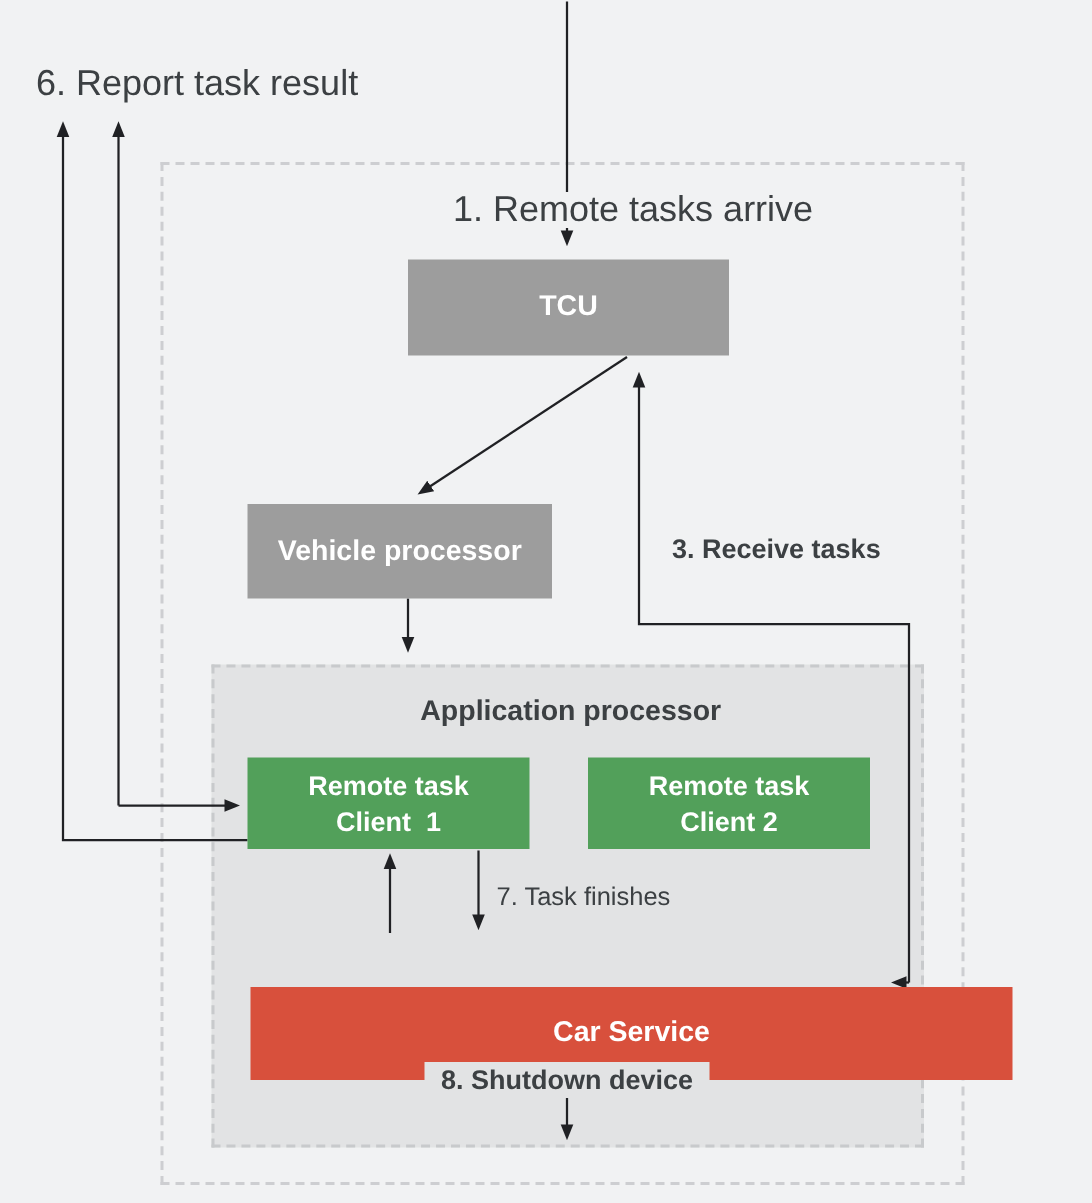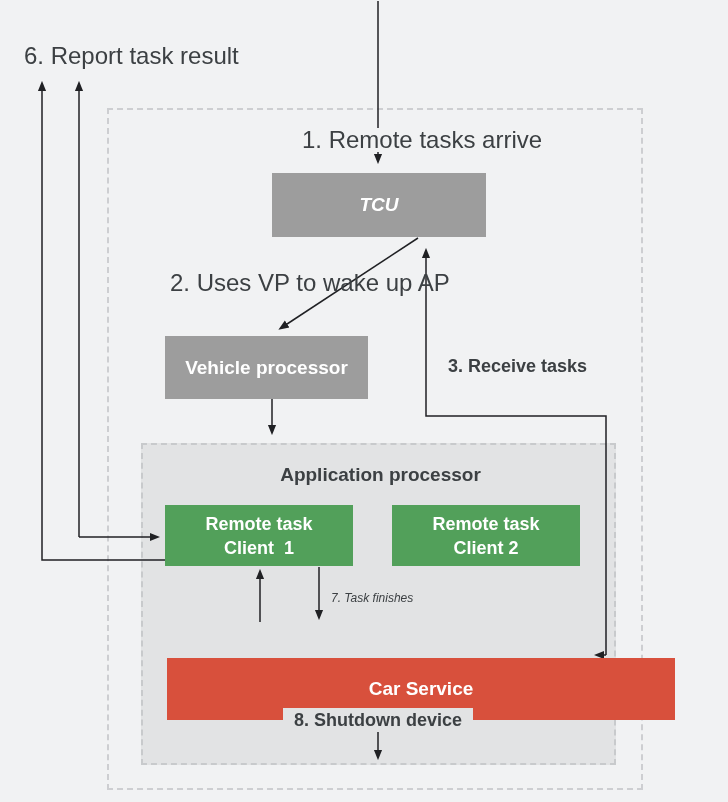--- a/index.html
+++ b/index.html
@@ -31,35 +31,35 @@
 
   .node {
     display: flex; align-items: center; justify-content: center;
     text-align: center; font-weight: bold; color: #ffffff;
     font-size: 19px; line-height: 24px; white-space: pre-wrap;
   }
   .node-gray  { background: var(--processor-gray, #9d9d9d); }
   .node-green { background: var(--client-green, #52a05a); }
   .node-red   { background: var(--service-red, #d8503c); }
 
-  .tcu  { left: 272px; top: 173px; width: 214px; height: 64px; font-style: italic; }
+  .tcu  { left: 272px; top: 173px; width: 214px; height: 64px; }
   .vp   { left: 165px; top: 336px; width: 203px; height: 63px; }
   .rtc1 { left: 165px; top: 505px; width: 188px; height: 61px; font-size: 18px; }
   .rtc2 { left: 392px; top: 505px; width: 188px; height: 61px; font-size: 18px; }
   .car  { left: 167px; top: 658px; width: 508px; height: 62px; }
 
   .step { font-size: 24px; line-height: 24px; white-space: nowrap; }
   .step.bold { font-weight: bold; font-size: 18px; }
   .l6 { left: 24px;  top: 44px; }
   .l5 { left: 92px;  top: 74px; }
   .l1 { left: 278px; top: 128px; width: 198px; text-align: center; background: var(--background, #f1f2f3); margin-left: 24px; }
   .l2 { left: 170px; top: 271px; }
   .l3 { left: 448px; top: 354px; }
   .l4 { left: 151px; top: 585px; background: var(--app-box-fill, #e2e3e4); padding: 1px 3px; }
-  .l7 { left: 331px; top: 586px; font-size: 12px; font-style: italic; }
+  .l7 { left: 331px; top: 586px; font-size: 17px; }
   .l8 { left: 283px; top: 708px; width: 190px; text-align: center; background: var(--app-box-fill, #e2e3e4); }
 
   .app-title {
     left: 141px; top: 463px; width: 479px; text-align: center;
     font-weight: bold; font-size: 19px; line-height: 24px;
   }
 </style>
 </head>
 <body>
 
@@ -91,18 +91,17 @@
   <div class="abs node node-gray vp">Vehicle processor</div>
   <div class="abs app-title">Application processor</div>
   <div class="abs node node-green rtc1">Remote task
 Client  1</div>
   <div class="abs node node-green rtc2">Remote task
 Client 2</div>
   <div class="abs node node-red car">Car Service</div>
 
   <div class="abs step l6">6. Report task result</div>
   <div class="abs step l1">1. Remote tasks arrive</div>
-  <div class="abs step l2">2. Uses VP to wake up AP</div>
   <div class="abs step bold l3">3. Receive tasks</div>
   <div class="abs step l7">7. Task finishes</div>
   <div class="abs step bold l8">8. Shutdown device</div>
 
 </div>
 
 </body></html>

